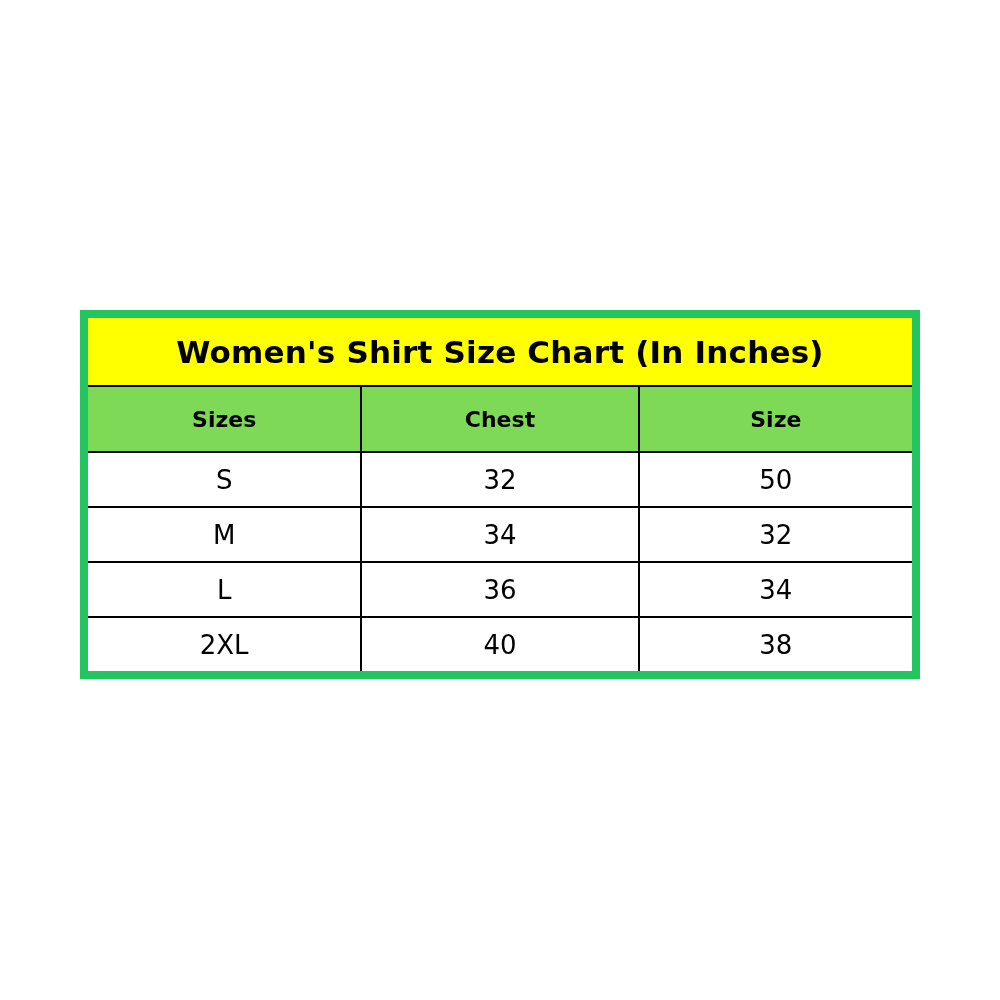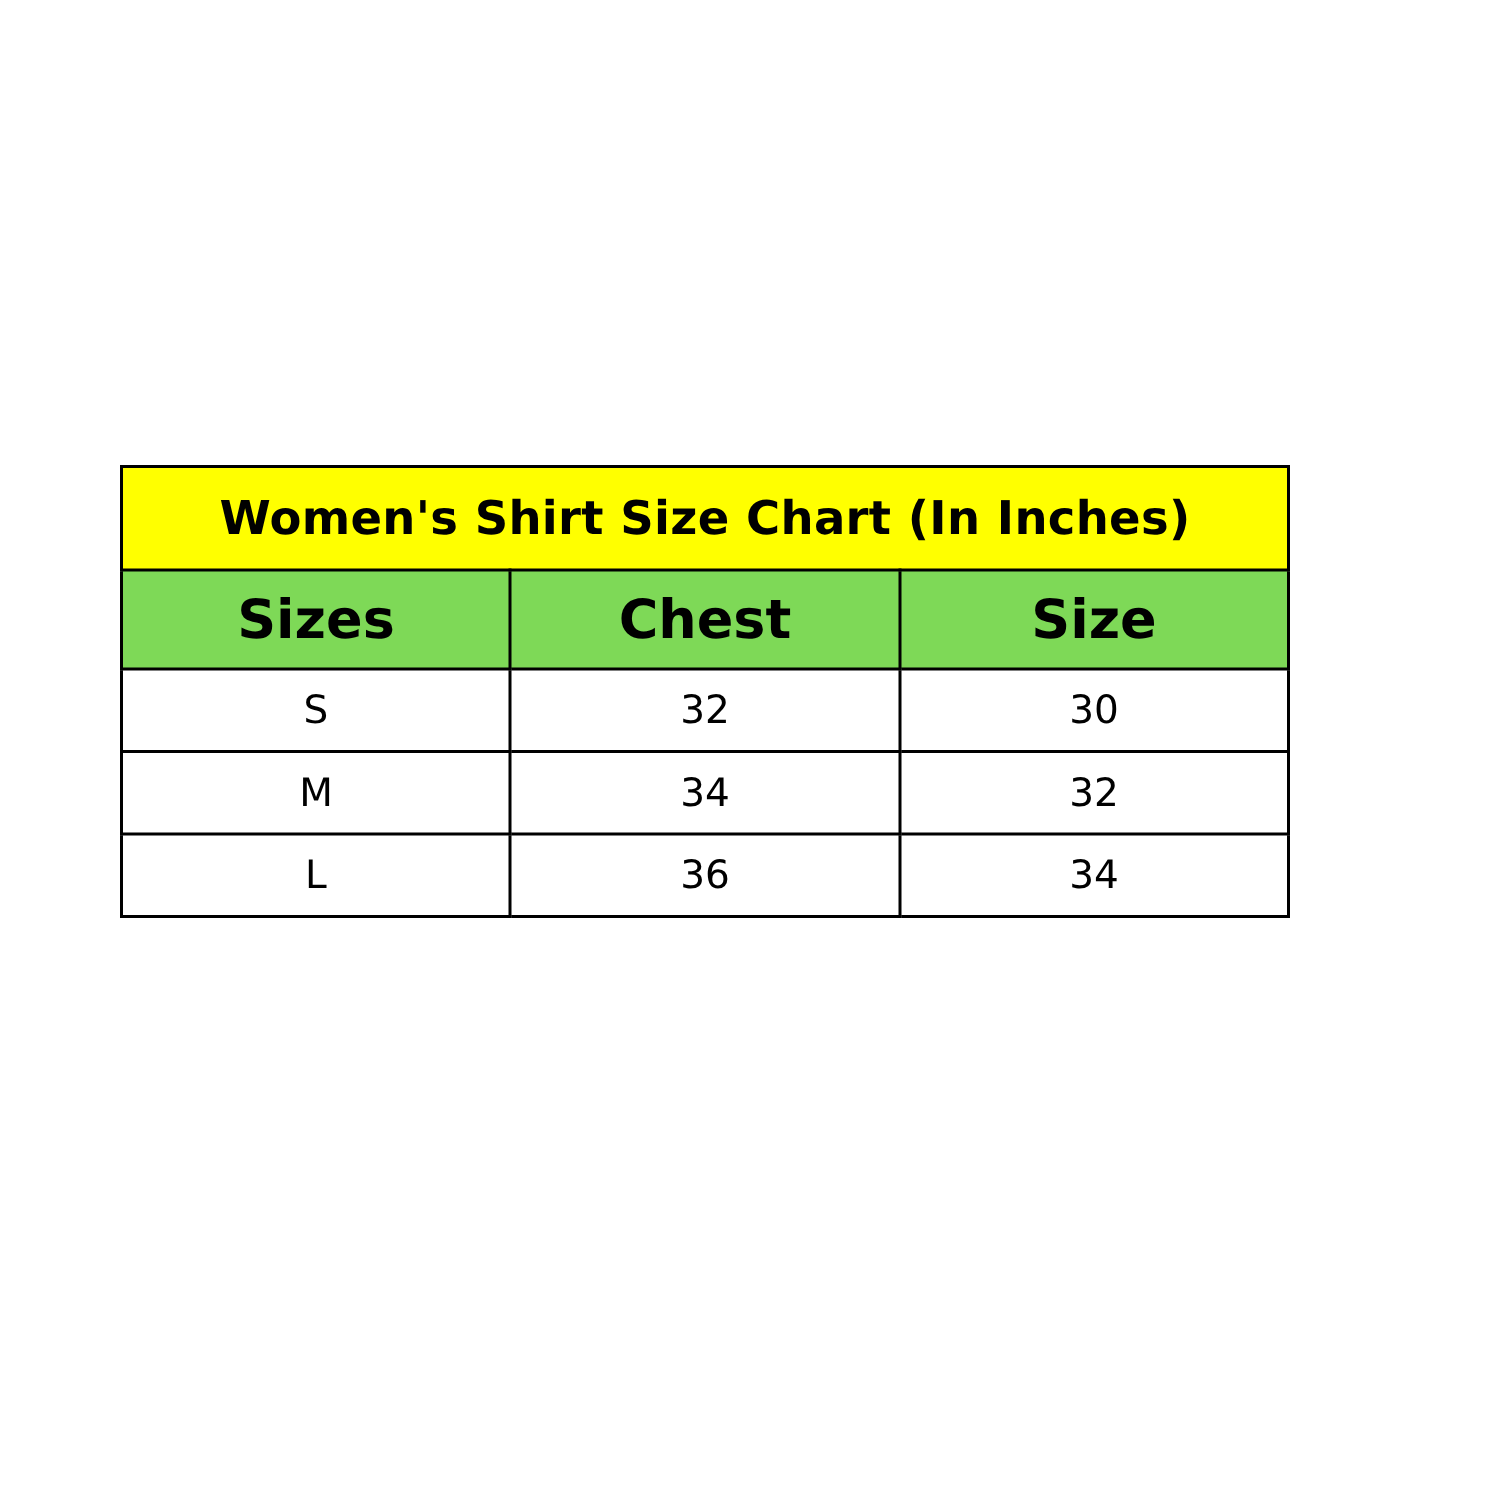--- a/index.html
+++ b/index.html
@@ -15,40 +15,40 @@
     overflow: hidden;
   }
   #size-chart-wrap {
     position: absolute;
     left: 80px;
     top: 310px;
     width: 840px;
   }
   table.size-chart {
     border-collapse: collapse;
-    width: 780px;
+    width: 840px;
     table-layout: fixed;
-    border: 2px solid #22c55e;
+    border: 8px solid #22c55e;
   }
   table.size-chart td {
     border: 2px solid #000000;
     text-align: center;
     vertical-align: middle;
     color: #000000;
   }
   td.title-cell {
     background: #ffff00;
     font-size: 31px;
     font-weight: bold;
     height: 65px;
     letter-spacing: 0.2px;
   }
   td.header-cell {
     background: #7ed957;
-    font-size: 36px;
+    font-size: 22px;
     font-weight: bold;
     height: 62px;
   }
   td.body-cell {
     background: #ffffff;
     font-size: 26px;
     font-weight: normal;
     height: 51px;
   }
   .col-sizes { width: 283px; }
@@ -65,27 +65,32 @@
         <td class="title-cell" colspan="3">Women's Shirt Size Chart (In Inches)</td>
       </tr>
       <tr>
         <td class="header-cell col-sizes">Sizes</td>
         <td class="header-cell col-chest">Chest</td>
         <td class="header-cell col-waist">Size</td>
       </tr>
       <tr>
         <td class="body-cell col-sizes">S</td>
         <td class="body-cell col-chest">32</td>
-        <td class="body-cell col-waist">30</td>
+        <td class="body-cell col-waist">50</td>
       </tr>
       <tr>
         <td class="body-cell col-sizes">M</td>
         <td class="body-cell col-chest">34</td>
         <td class="body-cell col-waist">32</td>
       </tr>
       <tr>
         <td class="body-cell col-sizes">L</td>
         <td class="body-cell col-chest">36</td>
         <td class="body-cell col-waist">34</td>
       </tr>
+      <tr>
+        <td class="body-cell col-sizes">2XL</td>
+        <td class="body-cell col-chest">40</td>
+        <td class="body-cell col-waist">38</td>
+      </tr>
     </tbody>
   </table>
 </div>
 
 </body></html>

